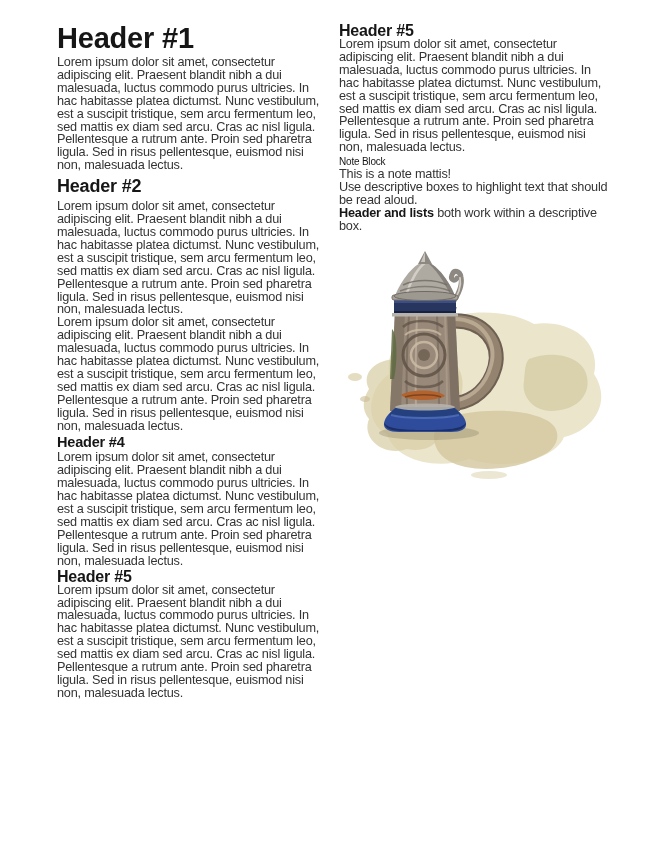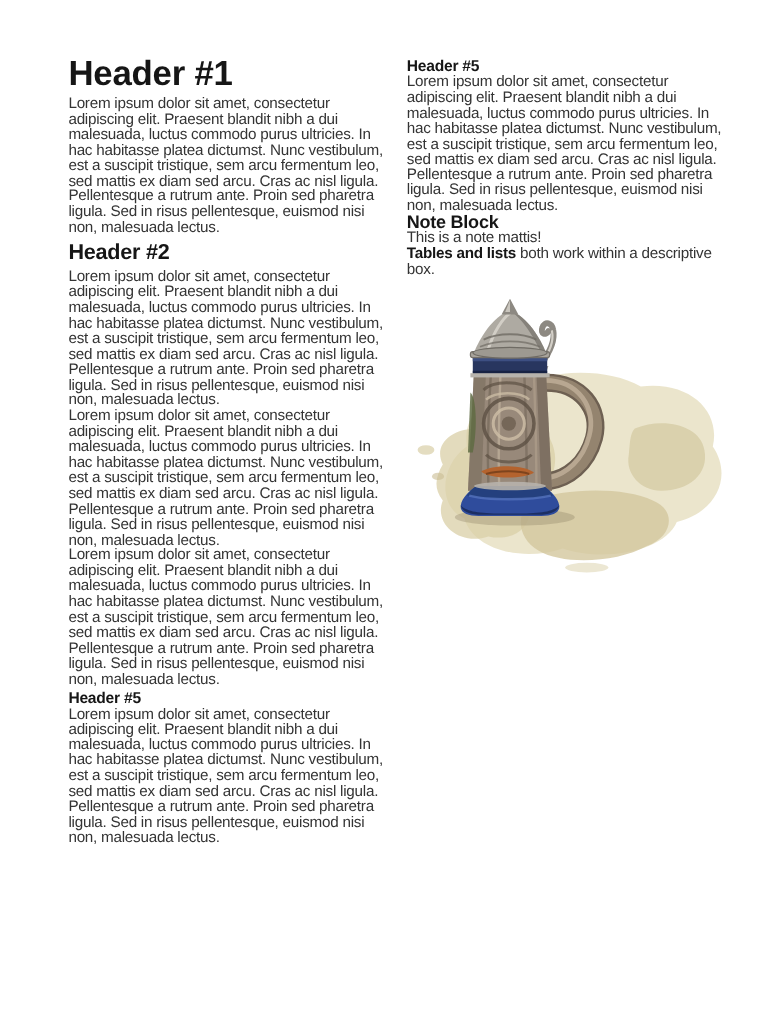--- a/index.html
+++ b/index.html
@@ -6,72 +6,74 @@
   body{
     width:652px;height:844px;
     background:#ffffff;
     font-family:"Liberation Sans", sans-serif;
     color:#2f2f2f;
     overflow:hidden;
   }
   .page{
     box-sizing:border-box;
     width:652px;height:844px;
-    padding:46px 40px 0 57px;
+    padding:22px 40px 0 57px;
     display:flex;
     gap:10px;
   }
   .col{width:272px;flex:0 0 272px;}
   p.body{
     font-size:12.7px;
     line-height:12.9px;
     letter-spacing:-0.2px;
     margin:0;
     color:#343434;
   }
   .h{font-weight:bold;color:#161616;letter-spacing:-0.2px;}
   .h1{font-size:29px;line-height:32px;margin:0 0 2px 0;}
   .h2{font-size:18px;line-height:26px;margin:1px 0 1px 0;}
   .h3{font-size:19.5px;line-height:22px;margin:2px 0 1px 0;}
   .h4{font-size:14.5px;line-height:16px;margin:2px 0 1px 0;}
-  .h5{font-size:13px;line-height:13px;margin:2px 0 1px 0;}
-  .note-title{font-size:15px;line-height:13px;font-weight:bold;color:#161616;letter-spacing:-0.2px;margin:1px 0 0 0;}
+  .h5{font-size:16px;line-height:13px;margin:2px 0 1px 0;}
+  .note-title{font-size:10px;line-height:13px;font-weight:normal;color:#161616;letter-spacing:-0.2px;margin:1px 0 0 0;}
   .note-text{margin:0;}
   .inline-bold{font-weight:bold;color:#161616;}
   figure.stein{margin:16px 0 0 0;padding:0;width:280px;height:232px;}
 </style>
 </head>
 <body>
 
 <div class="page">
 
   <div class="col">
     <div class="h h1">Header #1</div>
     <p class="body">Lorem ipsum dolor sit amet, consectetur adipiscing elit. Praesent blandit nibh a dui malesuada, luctus commodo purus ultricies. In hac habitasse platea dictumst. Nunc vestibulum, est a suscipit tristique, sem arcu fermentum leo, sed mattis ex diam sed arcu. Cras ac nisl ligula. Pellentesque a rutrum ante. Proin sed pharetra ligula. Sed in risus pellentesque, euismod nisi non, malesuada lectus.</p>
 
     <div class="h h2">Header #2</div>
     <p class="body">Lorem ipsum dolor sit amet, consectetur adipiscing elit. Praesent blandit nibh a dui malesuada, luctus commodo purus ultricies. In hac habitasse platea dictumst. Nunc vestibulum, est a suscipit tristique, sem arcu fermentum leo, sed mattis ex diam sed arcu. Cras ac nisl ligula. Pellentesque a rutrum ante. Proin sed pharetra ligula. Sed in risus pellentesque, euismod nisi non, malesuada lectus.</p>
 
     <p class="body">Lorem ipsum dolor sit amet, consectetur adipiscing elit. Praesent blandit nibh a dui malesuada, luctus commodo purus ultricies. In hac habitasse platea dictumst. Nunc vestibulum, est a suscipit tristique, sem arcu fermentum leo, sed mattis ex diam sed arcu. Cras ac nisl ligula. Pellentesque a rutrum ante. Proin sed pharetra ligula. Sed in risus pellentesque, euismod nisi non, malesuada lectus.</p>
 
+    <div class="h h4">Header #4</div>
     <p class="body">Lorem ipsum dolor sit amet, consectetur adipiscing elit. Praesent blandit nibh a dui malesuada, luctus commodo purus ultricies. In hac habitasse platea dictumst. Nunc vestibulum, est a suscipit tristique, sem arcu fermentum leo, sed mattis ex diam sed arcu. Cras ac nisl ligula. Pellentesque a rutrum ante. Proin sed pharetra ligula. Sed in risus pellentesque, euismod nisi non, malesuada lectus.</p>
 
     <div class="h h5">Header #5</div>
     <p class="body">Lorem ipsum dolor sit amet, consectetur adipiscing elit. Praesent blandit nibh a dui malesuada, luctus commodo purus ultricies. In hac habitasse platea dictumst. Nunc vestibulum, est a suscipit tristique, sem arcu fermentum leo, sed mattis ex diam sed arcu. Cras ac nisl ligula. Pellentesque a rutrum ante. Proin sed pharetra ligula. Sed in risus pellentesque, euismod nisi non, malesuada lectus.</p>
   </div>
 
   <div class="col">
     <div class="h h5">Header #5</div>
     <p class="body">Lorem ipsum dolor sit amet, consectetur adipiscing elit. Praesent blandit nibh a dui malesuada, luctus commodo purus ultricies. In hac habitasse platea dictumst. Nunc vestibulum, est a suscipit tristique, sem arcu fermentum leo, sed mattis ex diam sed arcu. Cras ac nisl ligula. Pellentesque a rutrum ante. Proin sed pharetra ligula. Sed in risus pellentesque, euismod nisi non, malesuada lectus.</p>
 
     <div class="note-title">Note Block</div>
     <p class="body note-text">This is a note mattis!</p>
 
+    <p class="body note-text">Use descriptive boxes to highlight text that should be read aloud.</p>
 
-    <p class="body"><strong class="inline-bold">Tables and lists</strong><span> both work within a descriptive box.</span></p>
+    <p class="body"><strong class="inline-bold">Header and lists</strong><span> both work within a descriptive box.</span></p>
 
     <figure class="stein">
       <svg width="280" height="232" viewBox="0 0 280 232" xmlns="http://www.w3.org/2000/svg">
 
         <g>
           <path d="M70,90 C95,62 160,55 195,75 C235,70 262,95 255,125 C272,150 258,180 225,188 C215,212 165,222 130,210 C95,222 55,210 48,185 C25,175 28,140 50,125 C48,105 55,95 70,90 Z" fill="#e9e2c6" opacity="0.9"></path>
           <path d="M30,140 C20,120 45,105 70,112 C90,100 115,105 120,120 C130,140 118,165 100,172 C108,190 90,205 68,200 C45,208 22,190 30,170 C22,160 24,150 30,140 Z" fill="#d9cfa7" opacity="0.75"></path>
           <path d="M105,170 C130,160 180,158 205,170 C225,178 222,200 200,208 C175,222 130,224 110,212 C92,202 90,180 105,170 Z" fill="#d3c79d" opacity="0.8"></path>
           <path d="M190,110 C215,100 245,108 248,128 C252,148 235,162 212,162 C195,162 182,148 185,132 C186,122 186,114 190,110 Z" fill="#cfc398" opacity="0.6"></path>
           <ellipse cx="16" cy="128" rx="7" ry="4" fill="#d9cfa7" opacity="0.7"></ellipse>

